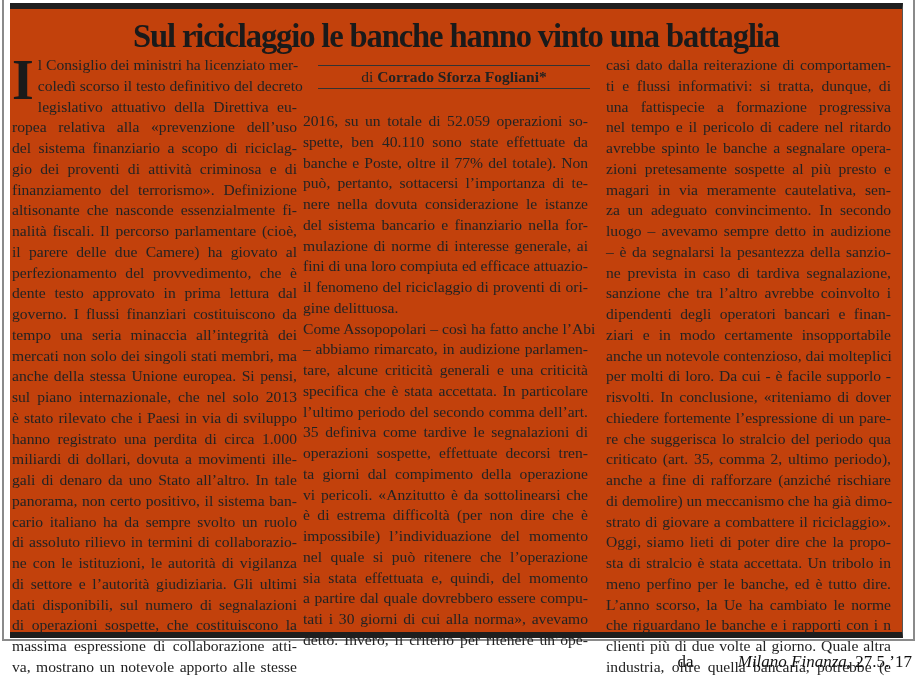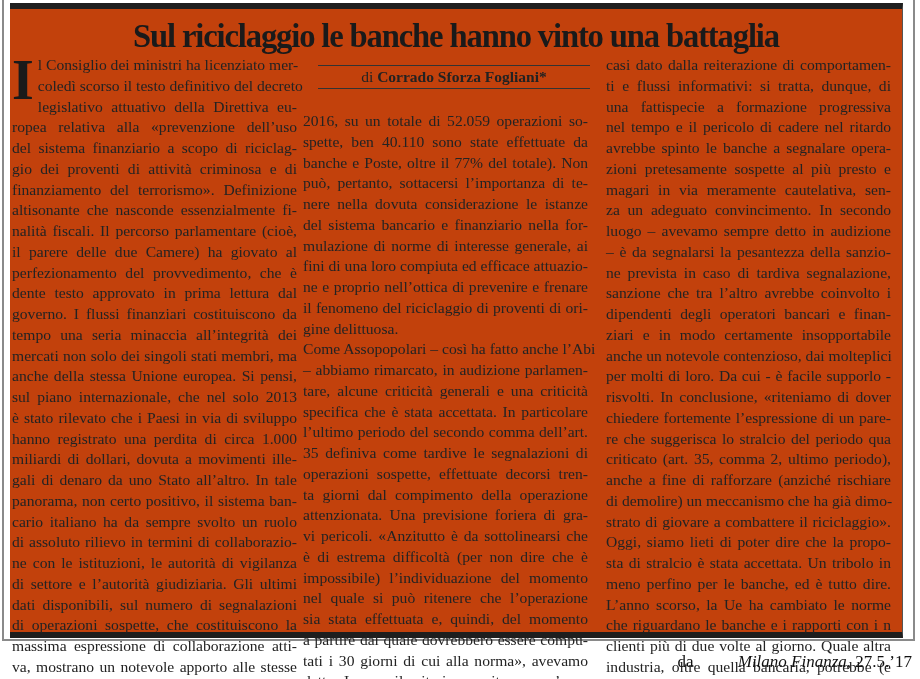--- a/index.html
+++ b/index.html
@@ -79,32 +79,30 @@
 <div class="col col2">
   <div id="c2">
       <span class="line">2016, su un totale di 52.059 operazioni so-</span>
       <span class="line">spette, ben 40.110 sono state effettuate da</span>
       <span class="line">banche e Poste, oltre il 77% del totale). Non</span>
       <span class="line">può, pertanto, sottacersi l’importanza di te-</span>
       <span class="line">nere nella dovuta considerazione le istanze</span>
       <span class="line">del sistema bancario e finanziario nella for-</span>
       <span class="line">mulazione di norme di interesse generale, ai</span>
       <span class="line">fini di una loro compiuta ed efficace attuazio-</span>
-      <span class="line">ne e proprio nell’ottica di prevenire e frenare</span>
       <span class="line">il fenomeno del riciclaggio di proventi di ori-</span>
       <span class="line last">gine delittuosa.</span>
       <span class="line">Come Assopopolari – così ha fatto anche l’Abi</span>
       <span class="line">– abbiamo rimarcato, in audizione parlamen-</span>
       <span class="line">tare, alcune criticità generali e una criticità</span>
       <span class="line">specifica che è stata accettata. In particolare</span>
       <span class="line">l’ultimo periodo del secondo comma dell’art.</span>
       <span class="line">35 definiva come tardive le segnalazioni di</span>
       <span class="line">operazioni sospette, effettuate decorsi tren-</span>
       <span class="line">ta giorni dal compimento della operazione</span>
-      <span class="line">attenzionata. Una previsione foriera di gra-</span>
       <span class="line">vi pericoli. «Anzitutto è da sottolinearsi che</span>
       <span class="line">è di estrema difficoltà (per non dire che è</span>
       <span class="line">impossibile) l’individuazione del momento</span>
       <span class="line">nel quale si può ritenere che l’operazione</span>
       <span class="line">sia stata effettuata e, quindi, del momento</span>
       <span class="line">a partire dal quale dovrebbero essere compu-</span>
       <span class="line">tati i 30 giorni di cui alla norma», avevamo</span>
       <span class="line">detto. Invero, il criterio per ritenere un’ope-</span>
     </div>
 </div>

